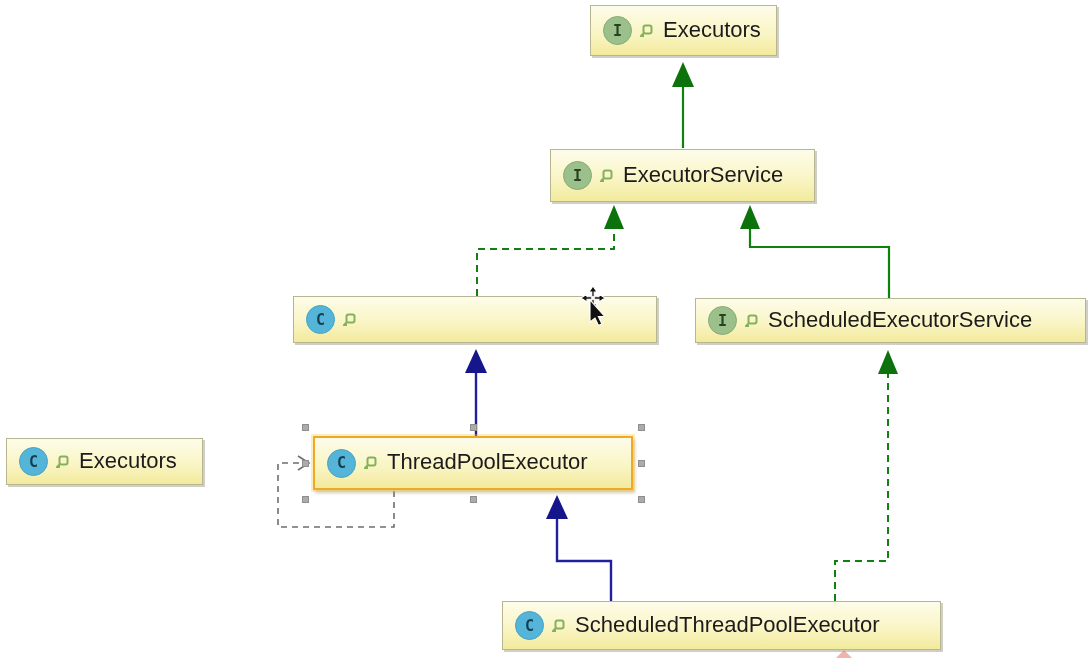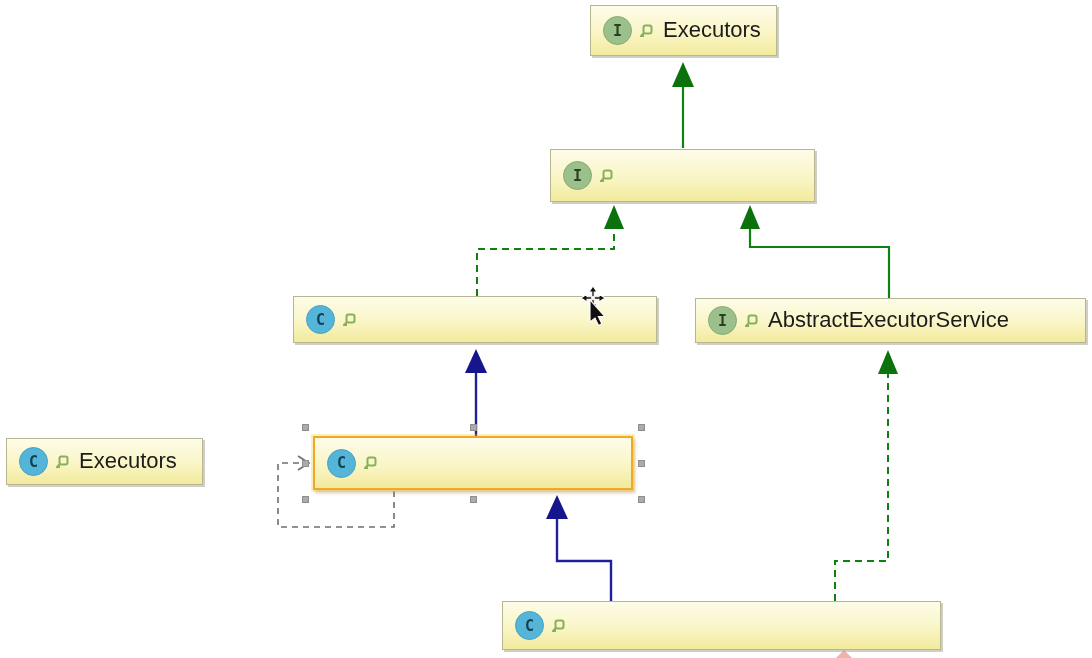--- a/index.html
+++ b/index.html
@@ -90,62 +90,65 @@
     </svg>
     <span class="node-label">Executors</span>
   </div>
 
   <div class="node" style="left:550px; top:149px; width:265px; height:53px;">
     <span class="icon-circle interface">I</span>
     <svg class="key-icon" width="14" height="14" viewBox="0 0 14 14">
       <rect x="4.5" y="1.5" width="8" height="8" rx="2" fill="none" stroke="currentColor" stroke-width="2"></rect>
       <path d="M4.5 8 L1 11.5 L1 13 L5 13 L5 10.2 Z" fill="currentColor"></path>
     </svg>
+    <span class="node-label">ExecutorService</span>
   </div>
 
   <div class="node" style="left:293px; top:296px; width:364px; height:47px;">
     <span class="icon-circle class">C</span>
     <svg class="key-icon" width="14" height="14" viewBox="0 0 14 14">
       <rect x="4.5" y="1.5" width="8" height="8" rx="2" fill="none" stroke="currentColor" stroke-width="2"></rect>
       <path d="M4.5 8 L1 11.5 L1 13 L5 13 L5 10.2 Z" fill="currentColor"></path>
     </svg>
   </div>
 
   <div class="node" style="left:695px; top:298px; width:391px; height:45px;">
     <span class="icon-circle interface">I</span>
     <svg class="key-icon" width="14" height="14" viewBox="0 0 14 14">
       <rect x="4.5" y="1.5" width="8" height="8" rx="2" fill="none" stroke="currentColor" stroke-width="2"></rect>
       <path d="M4.5 8 L1 11.5 L1 13 L5 13 L5 10.2 Z" fill="currentColor"></path>
     </svg>
-    <span class="node-label">AbstractExecutorService</span>
+    <span class="node-label">ScheduledExecutorService</span>
   </div>
 
   <div class="node" style="left:6px; top:438px; width:197px; height:47px;">
     <span class="icon-circle class">C</span>
     <svg class="key-icon" width="14" height="14" viewBox="0 0 14 14">
       <rect x="4.5" y="1.5" width="8" height="8" rx="2" fill="none" stroke="currentColor" stroke-width="2"></rect>
       <path d="M4.5 8 L1 11.5 L1 13 L5 13 L5 10.2 Z" fill="currentColor"></path>
     </svg>
     <span class="node-label">Executors</span>
   </div>
 
   <div class="node selected" style="left:313px; top:436px; width:320px; height:54px;">
     <span class="icon-circle class">C</span>
     <svg class="key-icon" width="14" height="14" viewBox="0 0 14 14">
       <rect x="4.5" y="1.5" width="8" height="8" rx="2" fill="none" stroke="currentColor" stroke-width="2"></rect>
       <path d="M4.5 8 L1 11.5 L1 13 L5 13 L5 10.2 Z" fill="currentColor"></path>
     </svg>
+    <span class="node-label">ThreadPoolExecutor</span>
   </div>
 
   <div class="node" style="left:502px; top:601px; width:439px; height:49px;">
     <span class="icon-circle class">C</span>
     <svg class="key-icon" width="14" height="14" viewBox="0 0 14 14">
       <rect x="4.5" y="1.5" width="8" height="8" rx="2" fill="none" stroke="currentColor" stroke-width="2"></rect>
       <path d="M4.5 8 L1 11.5 L1 13 L5 13 L5 10.2 Z" fill="currentColor"></path>
     </svg>
+    <span class="node-label">ScheduledThreadPoolExecutor</span>
   </div>
 
   <div class="handle" style="left:302px; top:424px;"></div>
   <div class="handle" style="left:470px; top:424px;"></div>
   <div class="handle" style="left:638px; top:424px;"></div>
   <div class="handle" style="left:302px; top:460px;"></div>
   <div class="handle" style="left:638px; top:460px;"></div>
   <div class="handle" style="left:302px; top:496px;"></div>
   <div class="handle" style="left:470px; top:496px;"></div>
   <div class="handle" style="left:638px; top:496px;"></div>

